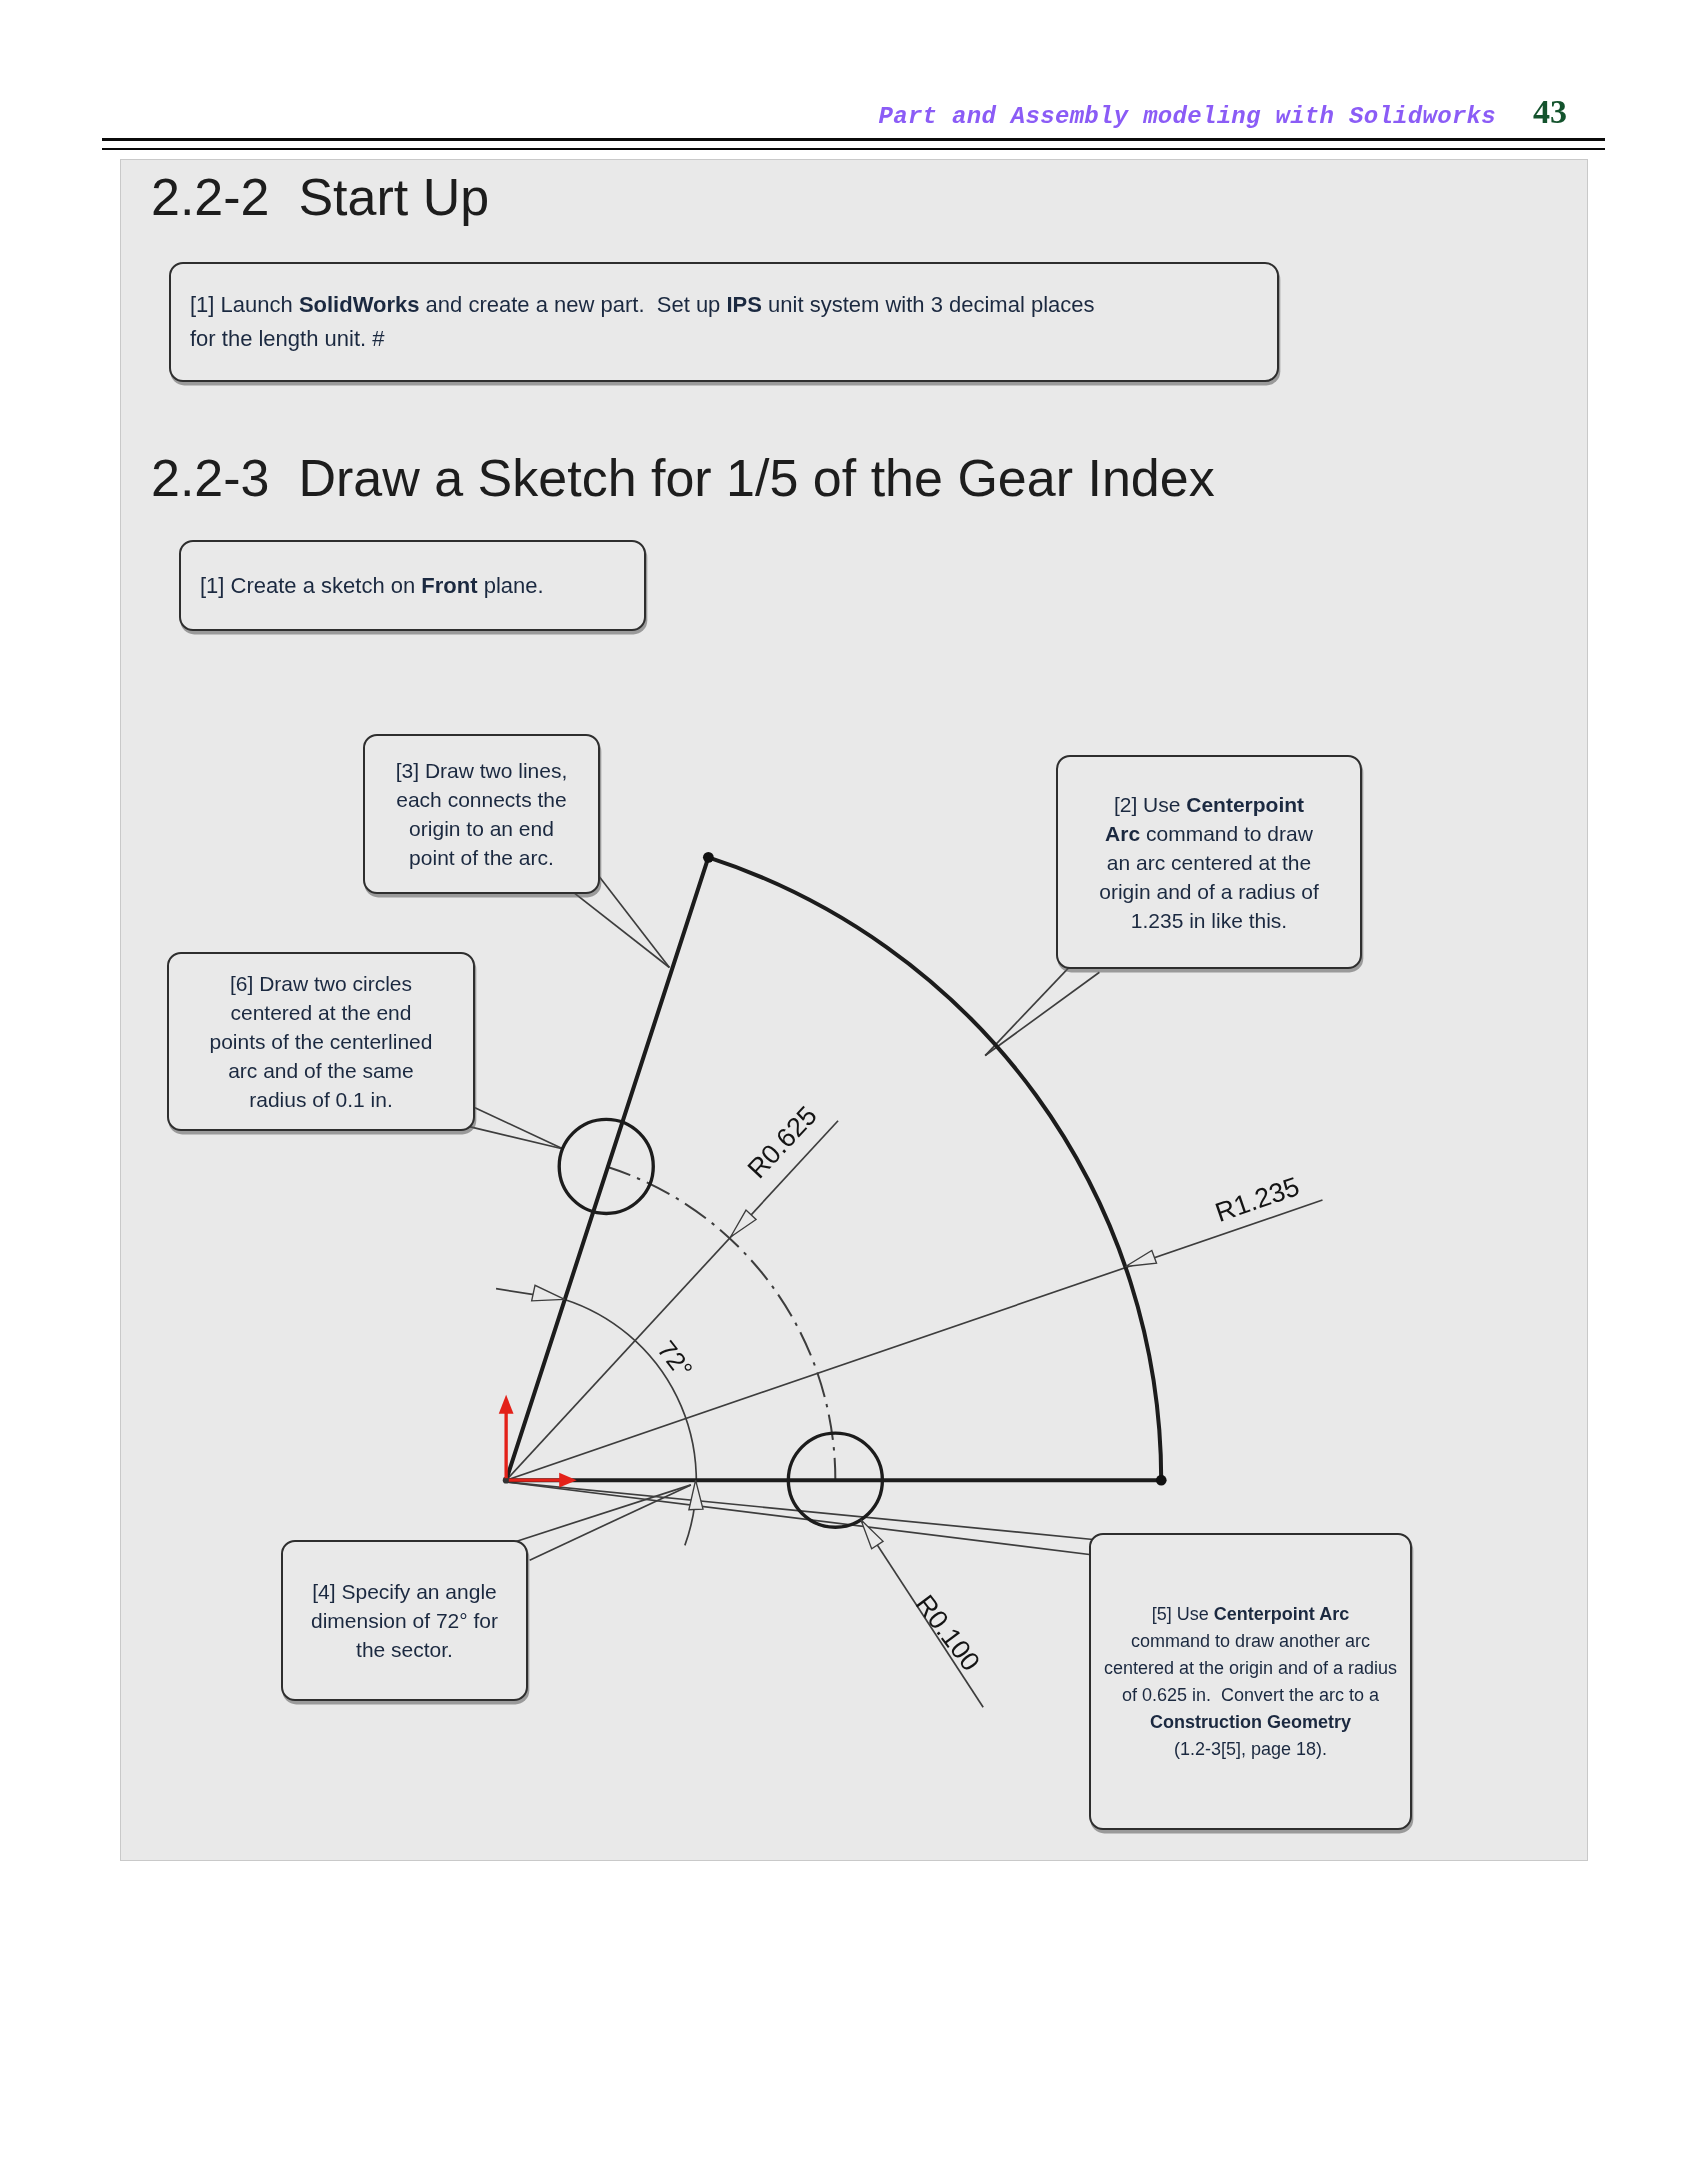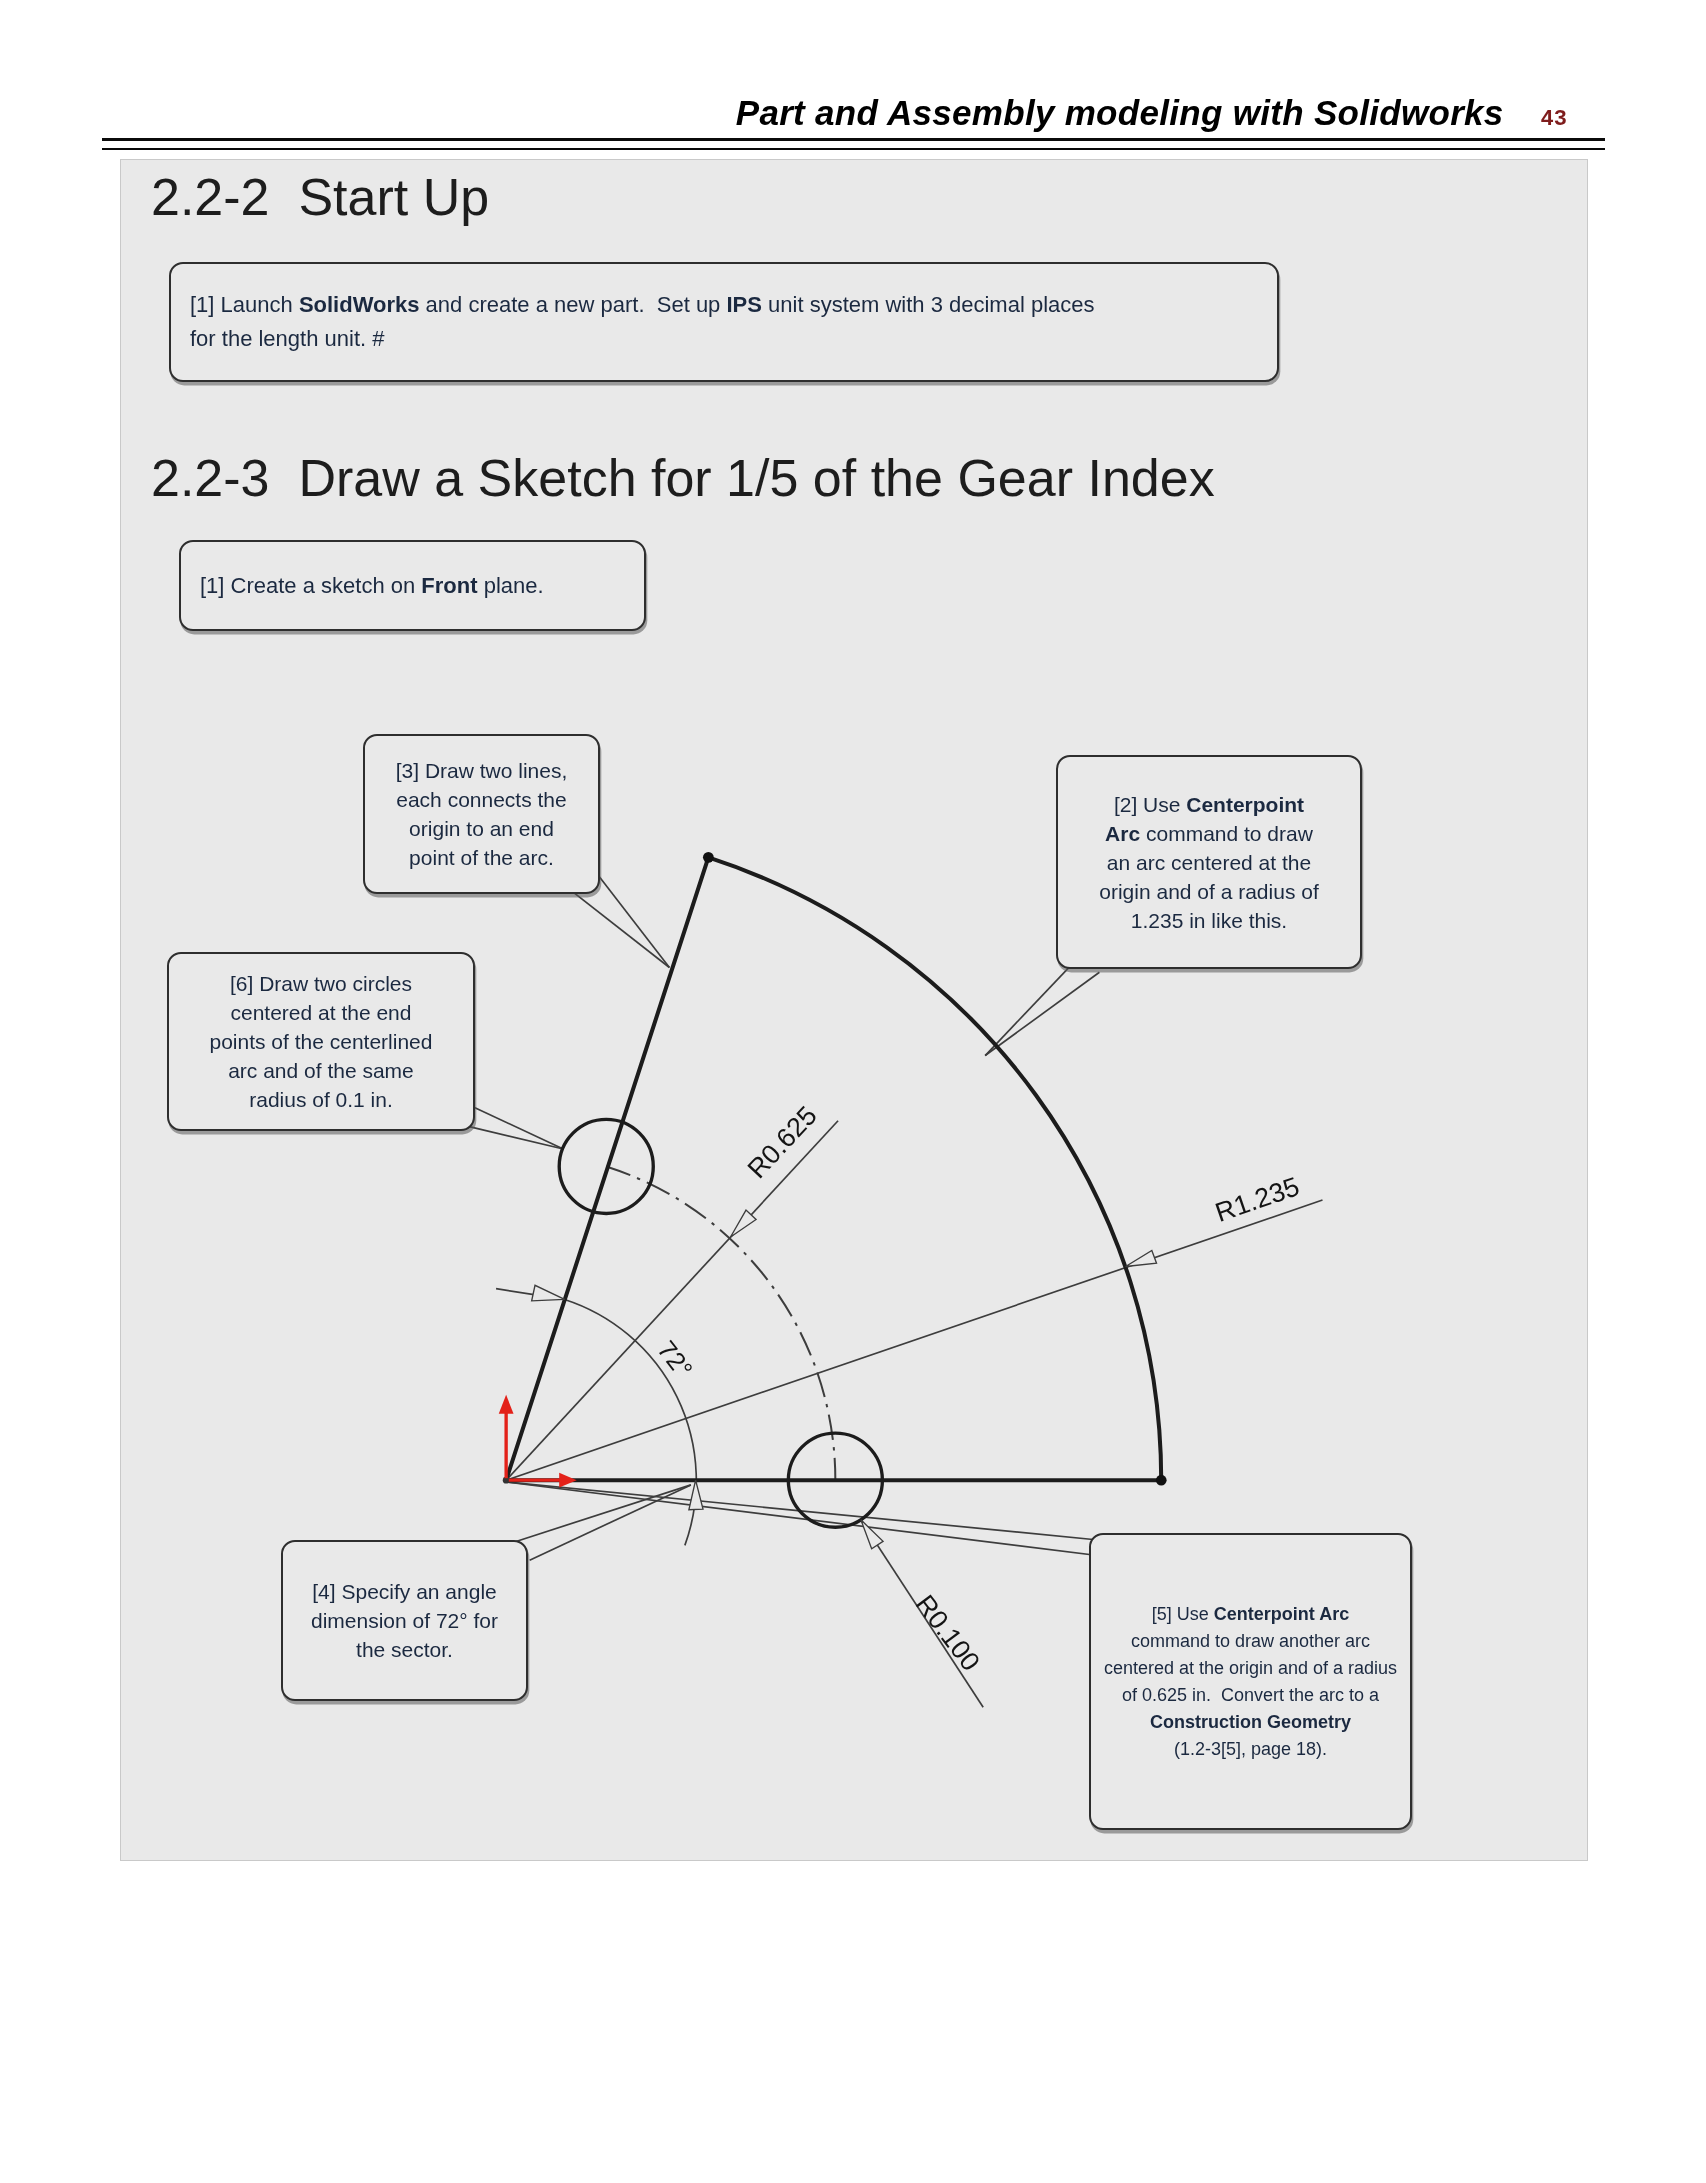--- a/index.html
+++ b/index.html
@@ -1,23 +1,23 @@
 <!DOCTYPE html>
 <html style="font-size:10.8px"><head>
 <meta charset="utf-8">
 <style>
   html,body{margin:0;padding:0;background:#ffffff;}
   #page{position:relative;width:1707px;height:2183px;background:#ffffff;overflow:hidden;
         font-family:"Liberation Sans",sans-serif;}
   
   .header-row{position:absolute;left:102px;top:93px;width:1465px;display:flex;
               justify-content:flex-end;align-items:baseline;gap:37px;}
-  .header-title{font-family:Liberation Sans, sans-serif;font-style:italic;font-weight:bold;
-                font-size:35px;color:#000000;letter-spacing:0.3px;}
-  .header-pagenum{font-family:Liberation Mono, monospace;font-weight:bold;font-size:22px;color:#7f1d1d;}
+  .header-title{font-family:Liberation Mono, monospace;font-style:italic;font-weight:bold;
+                font-size:24px;color:#8b5cf6;letter-spacing:0.3px;}
+  .header-pagenum{font-family:Liberation Serif, serif;font-weight:bold;font-size:34px;color:#14532d;}
   .rule{position:absolute;left:102px;width:1503px;background:#0b0b0b;}
   .rule.r1{top:138px;height:3.4px;}
   .rule.r2{top:148px;height:2px;}
   
   .panel{position:absolute;left:120px;top:159px;width:1468px;height:1702px;
          background:#e9e9e9;border:0.7px solid #c9c9c9;box-sizing:border-box;}
   
   .section-h{position:absolute;left:151px;color:#1d1d1d;font-size:52px;font-weight:400;
              letter-spacing:0px;white-space:pre;}
   .section-h.s1{top:167px;}

